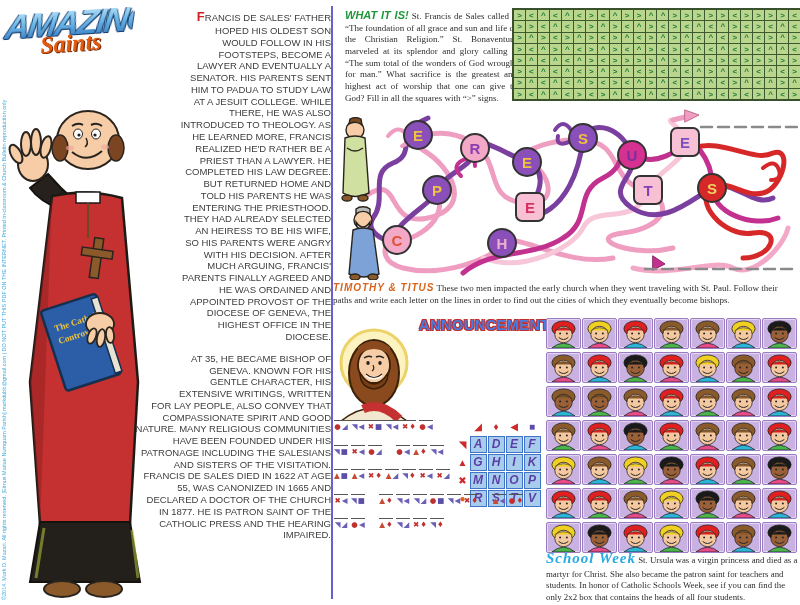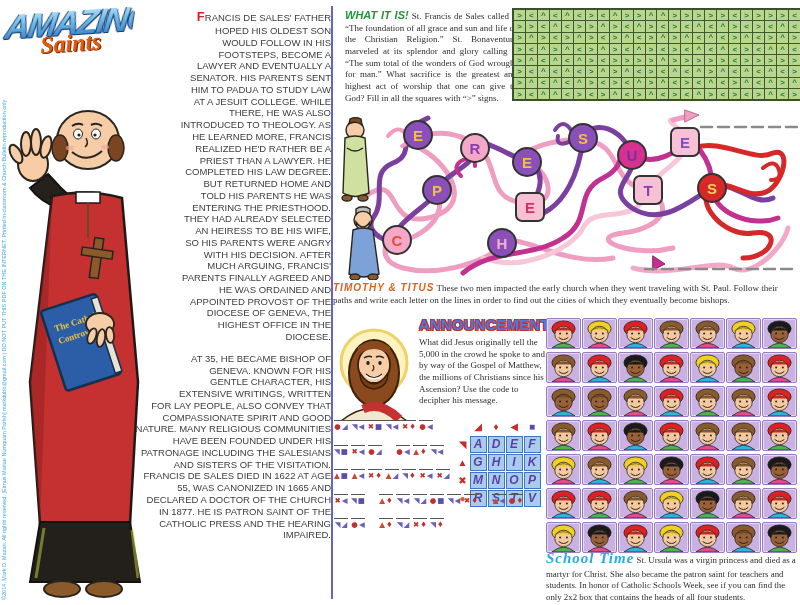--- a/index.html
+++ b/index.html
@@ -435,21 +435,20 @@
       <ellipse cx="47" cy="40" rx="1.7" ry="2" fill="#222"></ellipse>
       <path d="M31,35 q4,-3 8,-1 M43,34 q4,-2 8,1" stroke="#222" stroke-width="1.4" fill="none"></path>
       <path d="M40,42 q2,4 -1,6" stroke="#3a2008" stroke-width="1.2" fill="none"></path>
       <path d="M27,50 Q41,72 55,50 Q55,64 41,66 Q27,64 27,50 Z" fill="#7a3f16" stroke="#3a2008" stroke-width="1.5"></path>
       <path d="M33,52 Q41,58 49,52" stroke="#fff" stroke-width="3" fill="none"></path>
       <path d="M33,51 q8,7 16,0" stroke="#3a2008" stroke-width="1.2" fill="none"></path>
       <path d="M8,98 Q41,72 74,98 Z" fill="#f2e8d0" stroke="#3a2008" stroke-width="1.5"></path>
       <path d="M30,86 Q48,78 66,96" stroke="#c53030" stroke-width="9" fill="none"></path>
     </svg>
     <div class="head">ANNOUNCEMENT</div>
-    <div class="body">What did Jesus originally tell the 5,000 in the crowd he spoke to and by way of the Gospel of Matthew, the millions of Christians since his Ascension? Use the code to decipher his message.</div>
   </div>
 
   <div class="key" id="codeKey">
       <span></span>
       <span class="sym" style="color: rgb(204, 42, 42);">◢</span>
       <span class="sym" style="color: rgb(204, 42, 42);">♦</span>
       <span class="sym" style="color: rgb(204, 42, 42);">◀</span>
       <span class="sym" style="color: rgb(91, 78, 168);">■</span>
       <span class="sym" style="color: rgb(204, 42, 42);">◥</span>
       <span class="lt">A</span>
@@ -1187,16 +1186,16 @@
           <ellipse cx="17" cy="10" rx="12" ry="8" fill="#1a1a1a" stroke="#222" stroke-width="0.8"></ellipse>
           <ellipse cx="17" cy="16" rx="9" ry="8.5" fill="#9a6038" stroke="#222" stroke-width="0.8"></ellipse>
           <path d="M8,12 Q17,6 26,12" fill="#1a1a1a" stroke="#222" stroke-width="0.6"></path>
           <circle cx="13.5" cy="15" r="1" fill="#222"></circle>
           <circle cx="20.5" cy="15" r="1" fill="#222"></circle>
           <path d="M12,19 Q17,23.5 22,19" fill="none" stroke="#222" stroke-width="1"></path>
         </svg></div>
     </div>
 
   <div class="school">
-    <span class="head">School Time</span><span> St. Ursula was a virgin princess and died as a martyr for Christ. She also became the patron saint for teachers and students. In honor of Catholic Schools Week, see if you can find the only 2x2 box that contains the heads of all four students.</span>
+    <span class="head">School Week</span><span> St. Ursula was a virgin princess and died as a martyr for Christ. She also became the patron saint for teachers and students. In honor of Catholic Schools Week, see if you can find the only 2x2 box that contains the heads of all four students.</span>
   </div>
 
 </div>
 
 </body></html>

